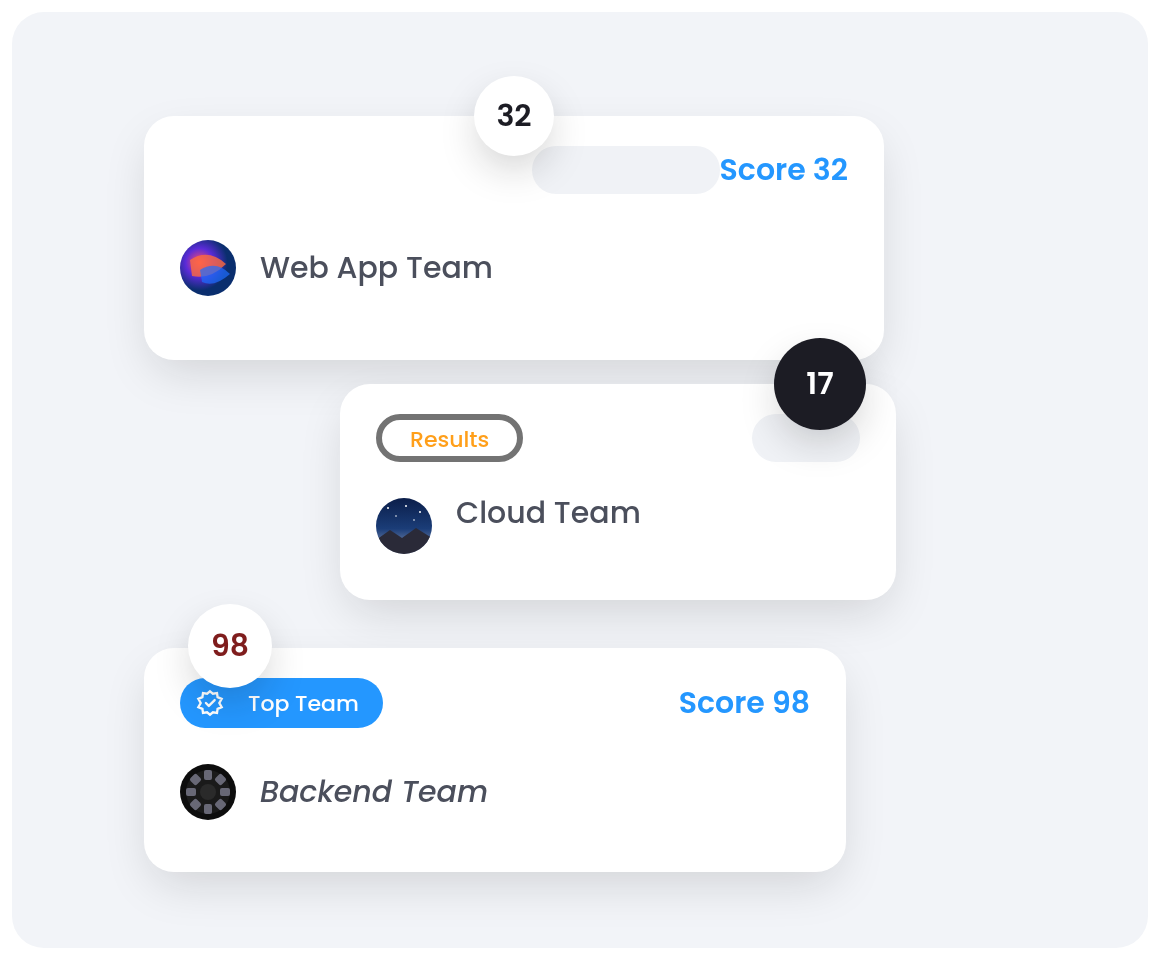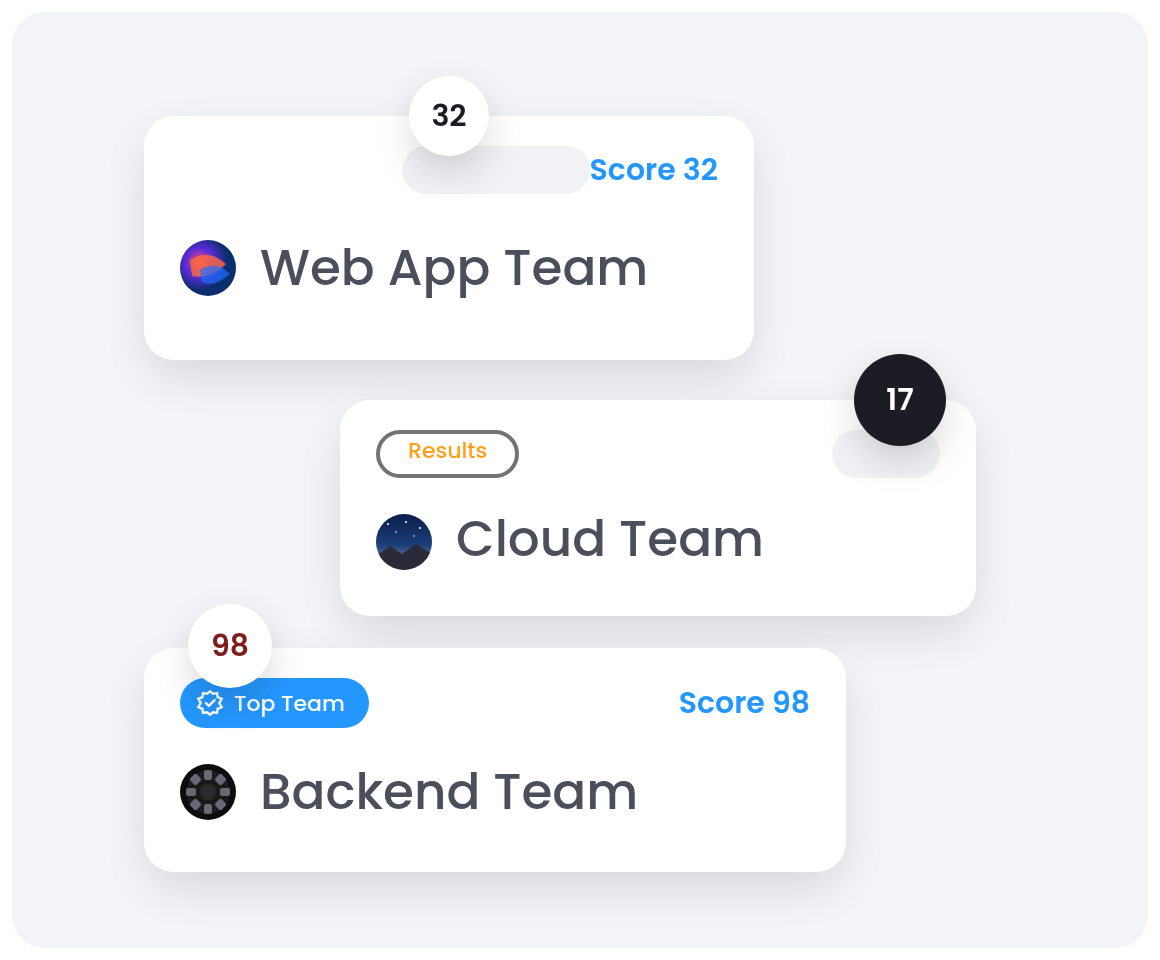--- a/index.html
+++ b/index.html
@@ -21,71 +21,71 @@
     }
     .card {
       position: absolute;
       background: #fff;
       border-radius: 30px;
       padding: 30px 36px;
       box-shadow: 0 18px 48px -8px rgba(21,21,21,0.15);
     }
 
     
-    .card-1 { top: 104px; left: 132px; width: 610px; height: 244px; }
+    .card-1 { top: 104px; left: 132px; width: 740px; height: 244px; }
     .card-1 .top-row { display:flex; justify-content:flex-end; align-items:center; height:48px; }
     .pill-empty { background:#f0f2f6; border-radius:24px; width:188px; height:48px; }
     .score-text { color:#2497ff; font-size:30px; font-weight:600; }
     .card-1 .bottom-row { display:flex; align-items:center; gap:24px; margin-top:46px; }
     .badge-circle {
       position:absolute; top:-40px; left:50%; transform:translateX(-50%);
       width:80px; height:80px; border-radius:50%; background:#fff;
       box-shadow:0 16px 40px -6px rgba(21,21,21,0.22);
       display:flex; align-items:center; justify-content:center;
       font-size:30px; font-weight:600; color:#1c1c24;
     }
 
     
-    .card-2 { top: 388px; left: 328px; width: 636px; height: 216px; }
+    .card-2 { top: 372px; left: 328px; width: 556px; height: 216px; }
     .card-2 .top-row { display:flex; justify-content:space-between; align-items:center; height:48px; }
     .pill-outline {
-      border:4px solid #737373; color:#ff9f1a; border-radius:24px;
-      padding:0 28px; height:48px; display:flex; align-items:flex-start;
+      border:6px solid #737373; color:#ff9f1a; border-radius:24px;
+      padding:0 28px; height:48px; display:flex; align-items:flex-end;
       font-size:22px; font-weight:500;
     }
     .pill-empty-sm { background:#f0f2f6; border-radius:24px; width:108px; height:48px; }
     .card-2 .bottom-row { display:flex; align-items:flex-start; gap:24px; margin-top:36px; }
     .badge-dark {
       position:absolute; top:-46px; right:30px;
       width:92px; height:92px; border-radius:50%; background:#1c1c24;
       box-shadow:0 16px 40px -6px rgba(21,21,21,0.22);
       display:flex; align-items:center; justify-content:center;
       font-size:30px; font-weight:600; color:#fff;
     }
 
     
     .card-3 { top: 636px; left: 132px; width: 702px; height: 224px; }
     .card-3 .top-row { display:flex; justify-content:space-between; align-items:center; height:50px; }
     .pill-blue {
       background:#2497ff; color:#fff; border-radius:26px;
-      height:50px; display:flex; align-items:center; gap:10px;
+      height:50px; display:flex; align-items:center; gap:24px;
       padding:0 24px 0 16px; font-size:22px; font-weight:500;
     }
-    .card-3 .bottom-row { display:flex; align-items:center; gap:24px; margin-top:36px; }
+    .card-3 .bottom-row { display:flex; align-items:center; gap:24px; margin-top:36px;font-style:italic; }
     .badge-circle-3 {
       position:absolute; top:-44px; left:44px;
       width:84px; height:84px; border-radius:50%; background:#fff;
       box-shadow:0 16px 40px -6px rgba(21,21,21,0.22);
       display:flex; align-items:center; justify-content:center;
       font-size:30px; font-weight:600; color:#7f1d1d;
     }
 
     .avatar { width:56px; height:56px; border-radius:50%; overflow:hidden; flex-shrink:0; }
     .avatar svg { width:100%; height:100%; display:block; }
-    .team-name { font-size:50px; font-weight:500; color:#4b4f5c; line-height:1; }
+    .team-name { font-size:30px; font-weight:500; color:#4b4f5c; line-height:1; }
     .verify-icon { width:28px; height:28px; flex-shrink:0; }
   </style>
 </head>
 <body>
 
 <div class="panel">
 
   <div class="card card-1">
     <div class="badge-circle">
       <span>32</span>

